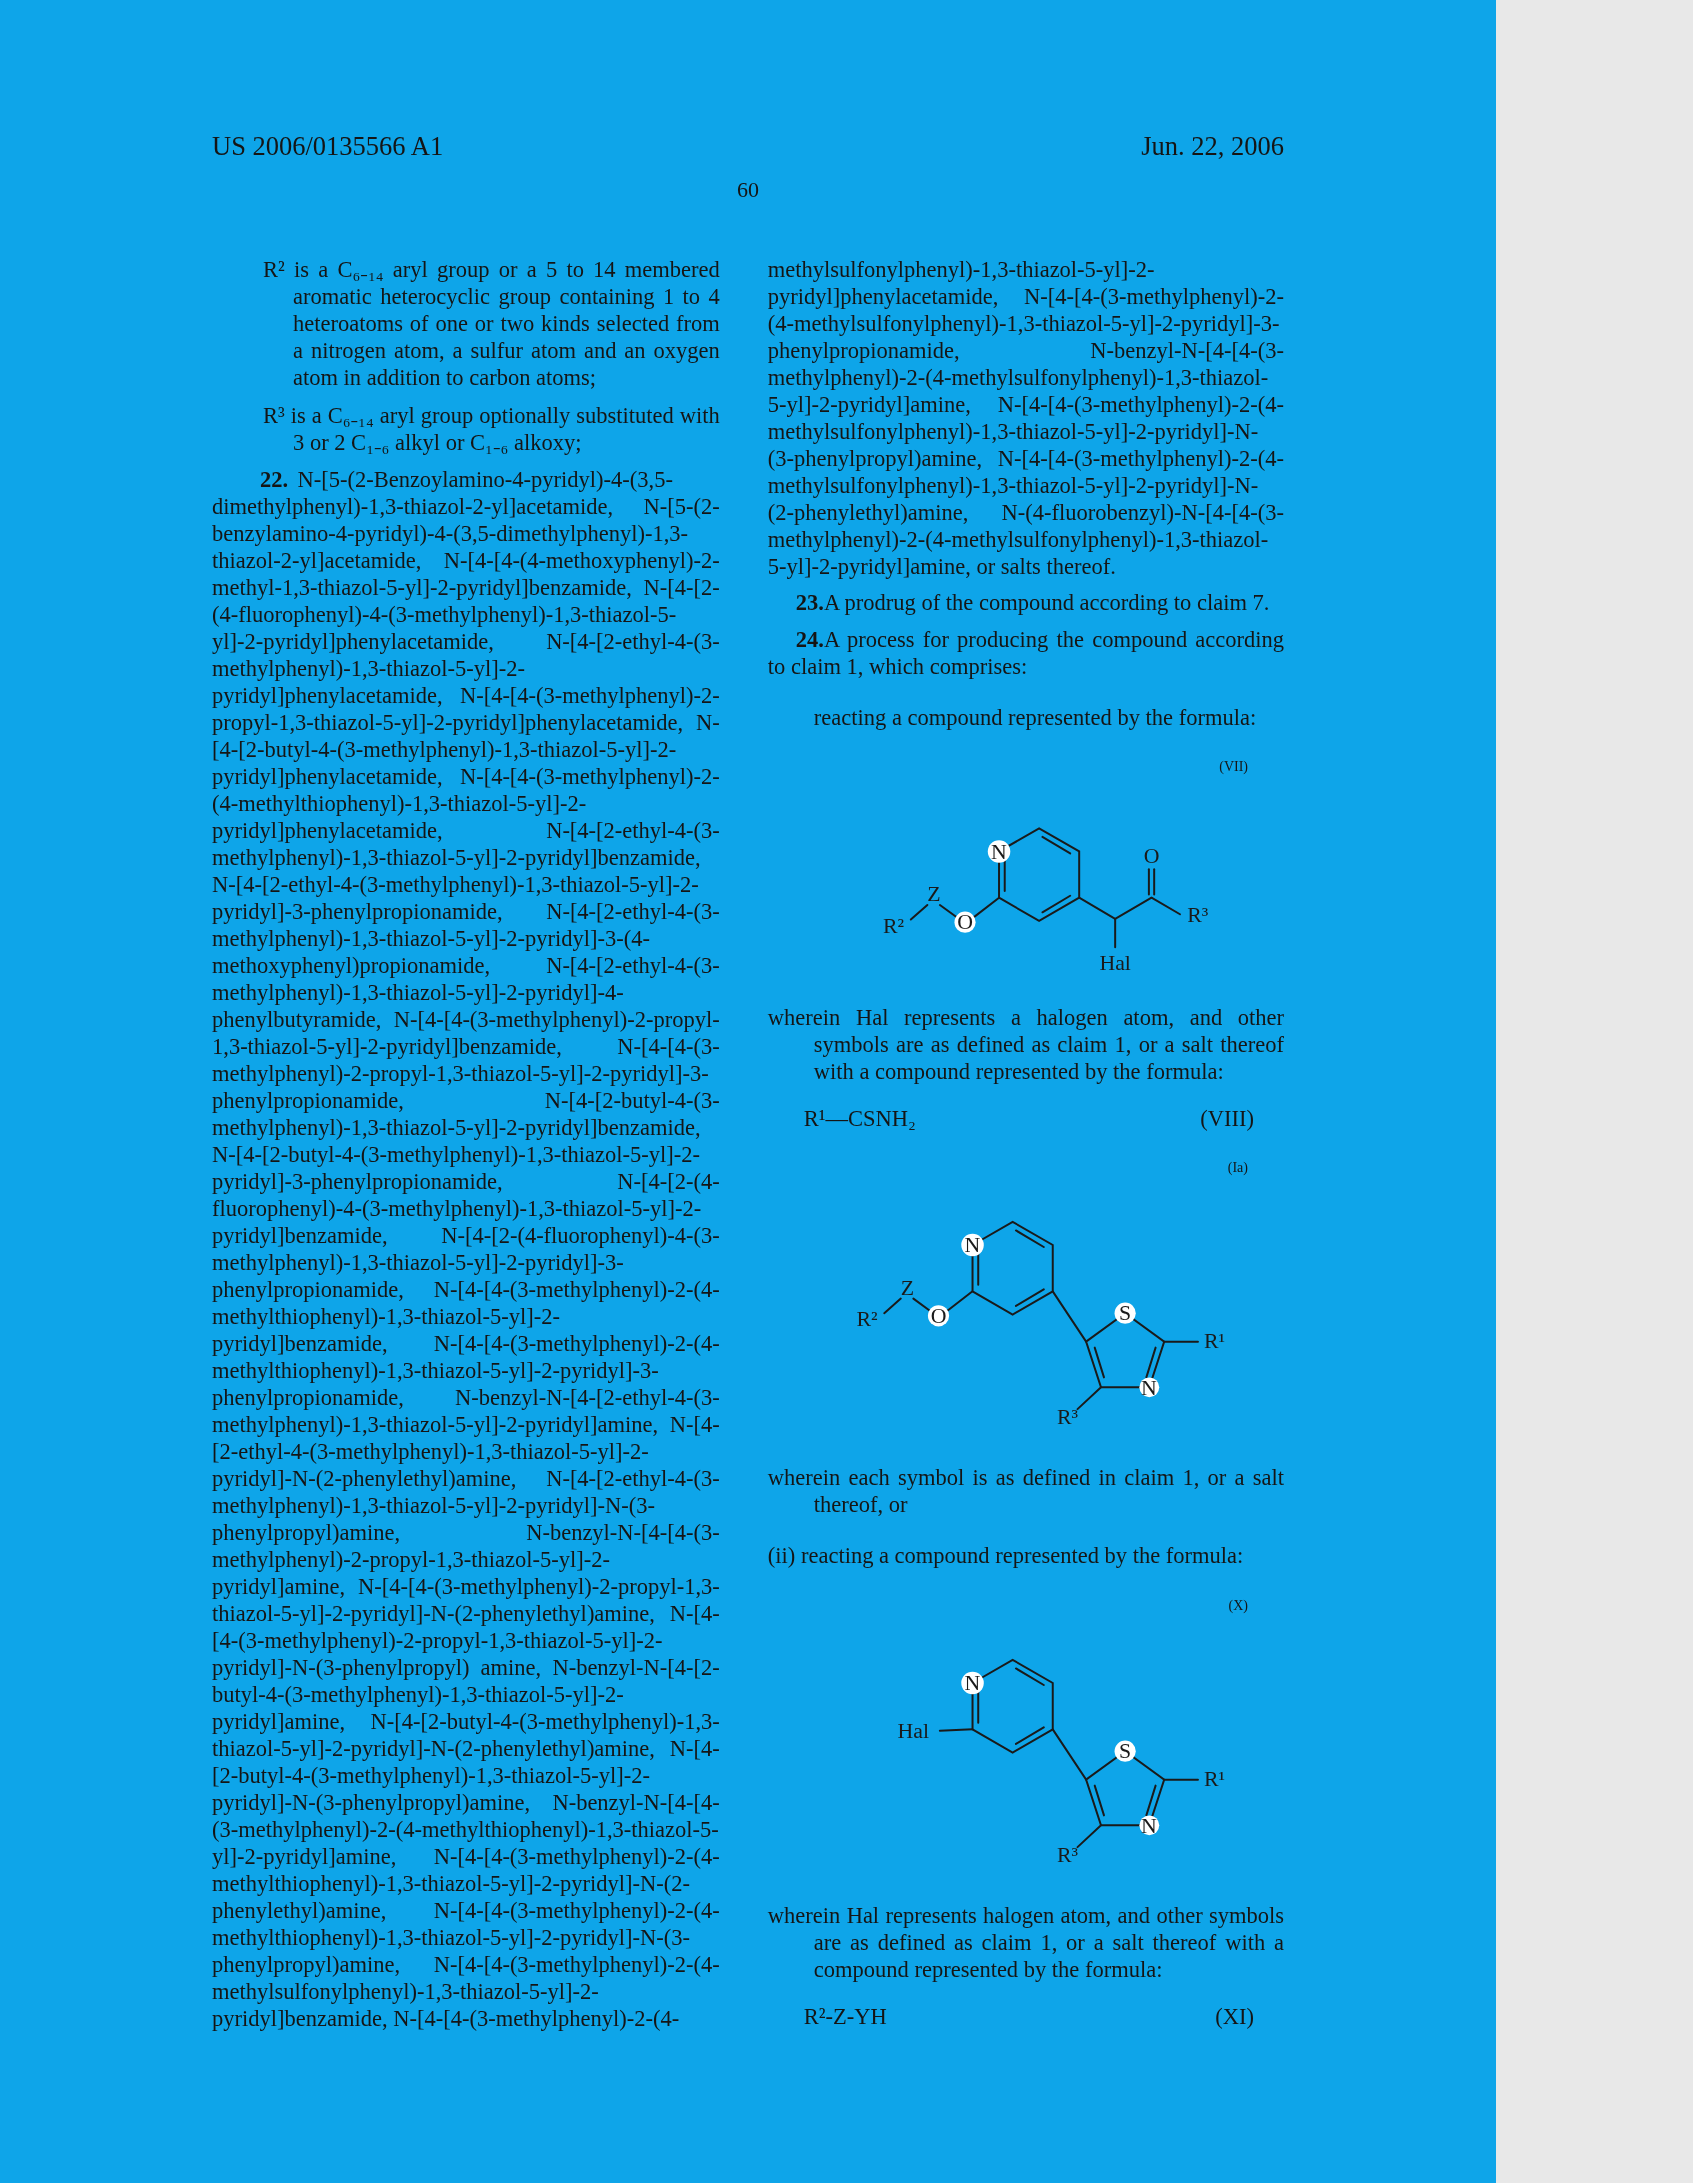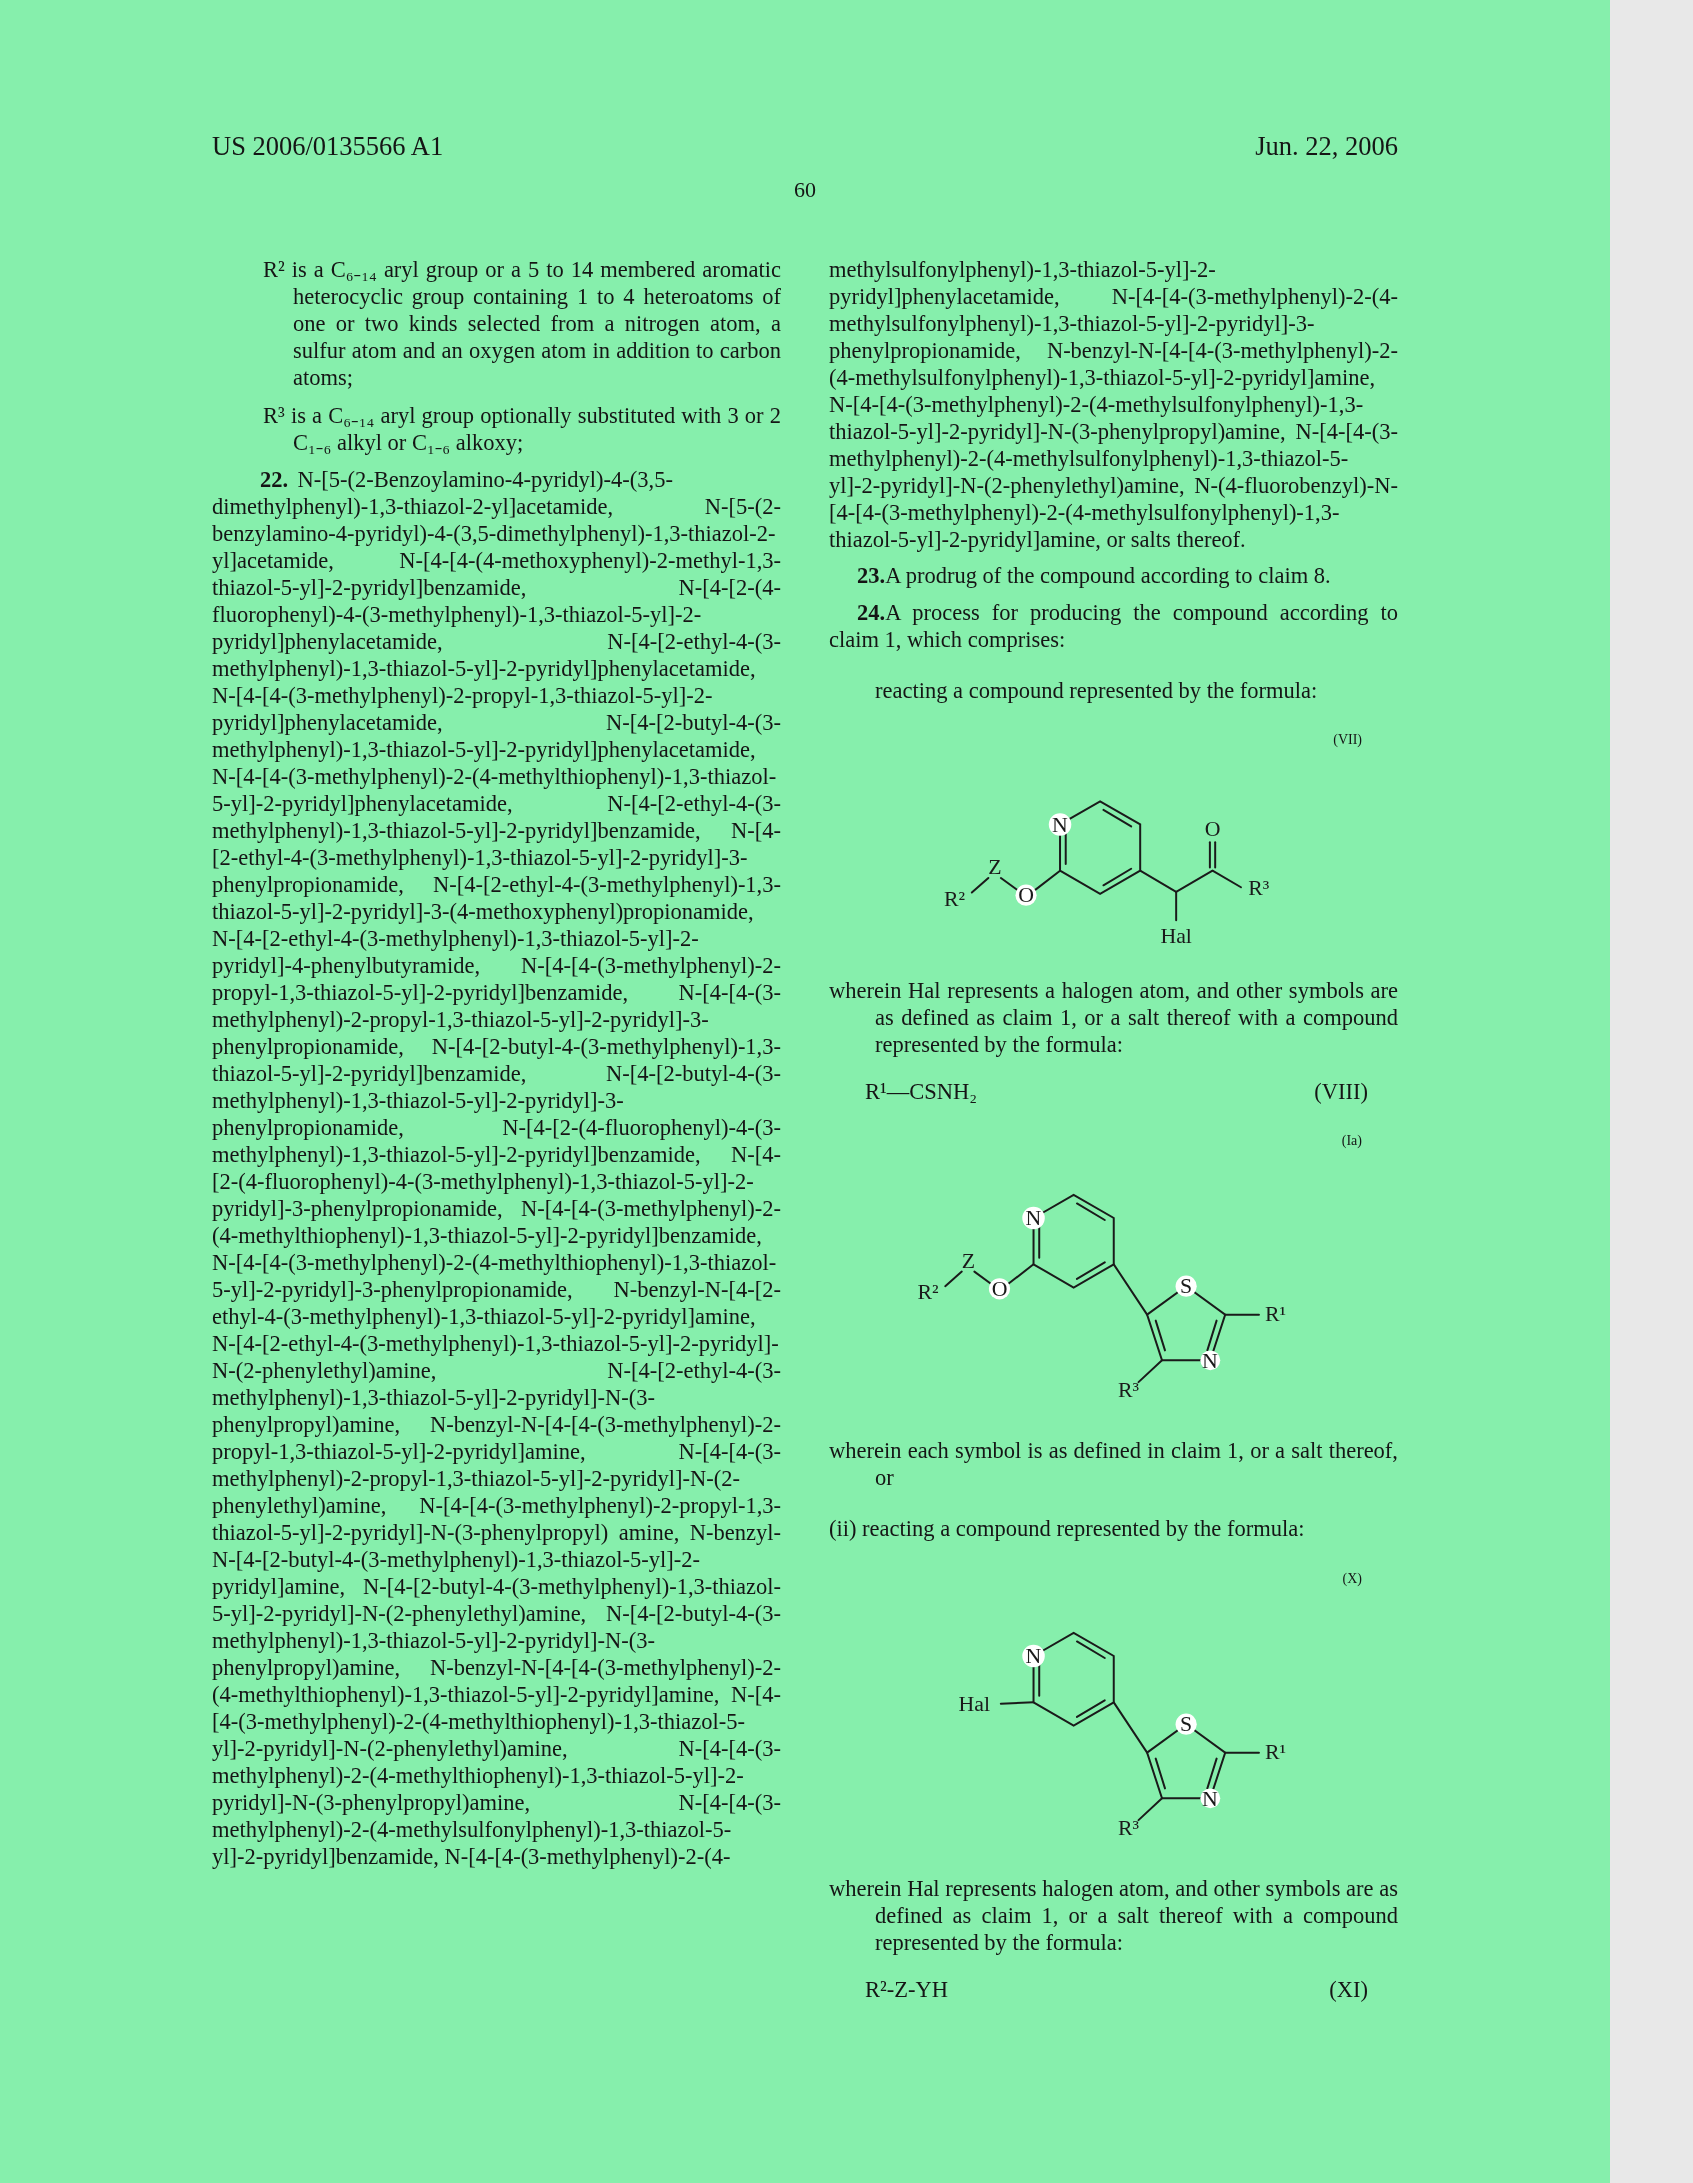--- a/index.html
+++ b/index.html
@@ -1,20 +1,20 @@
 <!DOCTYPE html>
 <html style="font-size:10.6px"><head>
 <meta charset="utf-8">
 <style>
   html, body { margin: 0; padding: 0; background: #e8e8e8; }
   .page {
     position: relative;
-    width: 1610px;
+    width: 1496px;
     height: 2183px;
-    background: #86efac;
+    background: #0ea5e9;
     color: #151515;
     font-family: "Liberation Serif", serif;
     overflow: hidden;
     box-sizing: border-box;
     padding: 132px 212px 0 212px;
   }
   .header-row {
     display: flex;
     justify-content: space-between;
     font-size: 26.5px;
@@ -90,21 +90,21 @@
 
     <div class="col">
       <p class="hang">R² is a C₆₋₁₄ aryl group or a 5 to 14 membered aromatic heterocyclic group containing 1 to 4 heteroatoms of one or two kinds selected from a nitrogen atom, a sulfur atom and an oxygen atom in addition to carbon atoms;</p>
       <p class="hang">R³ is a C₆₋₁₄ aryl group optionally substituted with 3 or 2 C₁₋₆ alkyl or C₁₋₆ alkoxy;</p>
       <p class="claim"><b>22.</b><span>N-[5-(2-Benzoylamino-4-pyridyl)-4-(3,5-dimethylphenyl)-1,3-thiazol-2-yl]acetamide, N-[5-(2-benzylamino-4-pyridyl)-4-(3,5-dimethylphenyl)-1,3-thiazol-2-yl]acetamide, N-[4-[4-(4-methoxyphenyl)-2-methyl-1,3-thiazol-5-yl]-2-pyridyl]benzamide, N-[4-[2-(4-fluorophenyl)-4-(3-methylphenyl)-1,3-thiazol-5-yl]-2-pyridyl]phenylacetamide, N-[4-[2-ethyl-4-(3-methylphenyl)-1,3-thiazol-5-yl]-2-pyridyl]phenylacetamide, N-[4-[4-(3-methylphenyl)-2-propyl-1,3-thiazol-5-yl]-2-pyridyl]phenylacetamide, N-[4-[2-butyl-4-(3-methylphenyl)-1,3-thiazol-5-yl]-2-pyridyl]phenylacetamide, N-[4-[4-(3-methylphenyl)-2-(4-methylthiophenyl)-1,3-thiazol-5-yl]-2-pyridyl]phenylacetamide, N-[4-[2-ethyl-4-(3-methylphenyl)-1,3-thiazol-5-yl]-2-pyridyl]benzamide, N-[4-[2-ethyl-4-(3-methylphenyl)-1,3-thiazol-5-yl]-2-pyridyl]-3-phenylpropionamide, N-[4-[2-ethyl-4-(3-methylphenyl)-1,3-thiazol-5-yl]-2-pyridyl]-3-(4-methoxyphenyl)propionamide, N-[4-[2-ethyl-4-(3-methylphenyl)-1,3-thiazol-5-yl]-2-pyridyl]-4-phenylbutyramide, N-[4-[4-(3-methylphenyl)-2-propyl-1,3-thiazol-5-yl]-2-pyridyl]benzamide, N-[4-[4-(3-methylphenyl)-2-propyl-1,3-thiazol-5-yl]-2-pyridyl]-3-phenylpropionamide, N-[4-[2-butyl-4-(3-methylphenyl)-1,3-thiazol-5-yl]-2-pyridyl]benzamide, N-[4-[2-butyl-4-(3-methylphenyl)-1,3-thiazol-5-yl]-2-pyridyl]-3-phenylpropionamide, N-[4-[2-(4-fluorophenyl)-4-(3-methylphenyl)-1,3-thiazol-5-yl]-2-pyridyl]benzamide, N-[4-[2-(4-fluorophenyl)-4-(3-methylphenyl)-1,3-thiazol-5-yl]-2-pyridyl]-3-phenylpropionamide, N-[4-[4-(3-methylphenyl)-2-(4-methylthiophenyl)-1,3-thiazol-5-yl]-2-pyridyl]benzamide, N-[4-[4-(3-methylphenyl)-2-(4-methylthiophenyl)-1,3-thiazol-5-yl]-2-pyridyl]-3-phenylpropionamide, N-benzyl-N-[4-[2-ethyl-4-(3-methylphenyl)-1,3-thiazol-5-yl]-2-pyridyl]amine, N-[4-[2-ethyl-4-(3-methylphenyl)-1,3-thiazol-5-yl]-2-pyridyl]-N-(2-phenylethyl)amine, N-[4-[2-ethyl-4-(3-methylphenyl)-1,3-thiazol-5-yl]-2-pyridyl]-N-(3-phenylpropyl)amine, N-benzyl-N-[4-[4-(3-methylphenyl)-2-propyl-1,3-thiazol-5-yl]-2-pyridyl]amine, N-[4-[4-(3-methylphenyl)-2-propyl-1,3-thiazol-5-yl]-2-pyridyl]-N-(2-phenylethyl)amine, N-[4-[4-(3-methylphenyl)-2-propyl-1,3-thiazol-5-yl]-2-pyridyl]-N-(3-phenylpropyl) amine, N-benzyl-N-[4-[2-butyl-4-(3-methylphenyl)-1,3-thiazol-5-yl]-2-pyridyl]amine, N-[4-[2-butyl-4-(3-methylphenyl)-1,3-thiazol-5-yl]-2-pyridyl]-N-(2-phenylethyl)amine, N-[4-[2-butyl-4-(3-methylphenyl)-1,3-thiazol-5-yl]-2-pyridyl]-N-(3-phenylpropyl)amine, N-benzyl-N-[4-[4-(3-methylphenyl)-2-(4-methylthiophenyl)-1,3-thiazol-5-yl]-2-pyridyl]amine, N-[4-[4-(3-methylphenyl)-2-(4-methylthiophenyl)-1,3-thiazol-5-yl]-2-pyridyl]-N-(2-phenylethyl)amine, N-[4-[4-(3-methylphenyl)-2-(4-methylthiophenyl)-1,3-thiazol-5-yl]-2-pyridyl]-N-(3-phenylpropyl)amine, N-[4-[4-(3-methylphenyl)-2-(4-methylsulfonylphenyl)-1,3-thiazol-5-yl]-2-pyridyl]benzamide, N-[4-[4-(3-methylphenyl)-2-(4-</span></p>
     </div>
 
     <div class="col">
       <p class="cont">methylsulfonylphenyl)-1,3-thiazol-5-yl]-2-pyridyl]phenylacetamide, N-[4-[4-(3-methylphenyl)-2-(4-methylsulfonylphenyl)-1,3-thiazol-5-yl]-2-pyridyl]-3-phenylpropionamide, N-benzyl-N-[4-[4-(3-methylphenyl)-2-(4-methylsulfonylphenyl)-1,3-thiazol-5-yl]-2-pyridyl]amine, N-[4-[4-(3-methylphenyl)-2-(4-methylsulfonylphenyl)-1,3-thiazol-5-yl]-2-pyridyl]-N-(3-phenylpropyl)amine, N-[4-[4-(3-methylphenyl)-2-(4-methylsulfonylphenyl)-1,3-thiazol-5-yl]-2-pyridyl]-N-(2-phenylethyl)amine, N-(4-fluorobenzyl)-N-[4-[4-(3-methylphenyl)-2-(4-methylsulfonylphenyl)-1,3-thiazol-5-yl]-2-pyridyl]amine, or salts thereof.</p>
 
-      <p class="claim-r"><b>23.</b><span>A prodrug of the compound according to claim 8.</span></p>
+      <p class="claim-r"><b>23.</b><span>A prodrug of the compound according to claim 7.</span></p>
 
       <p class="claim-r"><b>24.</b><span>A process for producing the compound according to claim 1, which comprises:</span></p>
 
       <p class="lead-line">reacting a compound represented by the formula:</p>
 
       <div class="figure">
         <div class="fig-label">(VII)</div>
         <svg width="503" height="205" viewBox="0 0 760 310" style="font-size:34px">
           <g stroke="#1a1a1a" stroke-width="3" fill="none" stroke-linecap="round">
             <path d="M329.4 105 L390 70 L450.6 105 L450.6 175 L390 210 L329.4 175 Z"></path>

